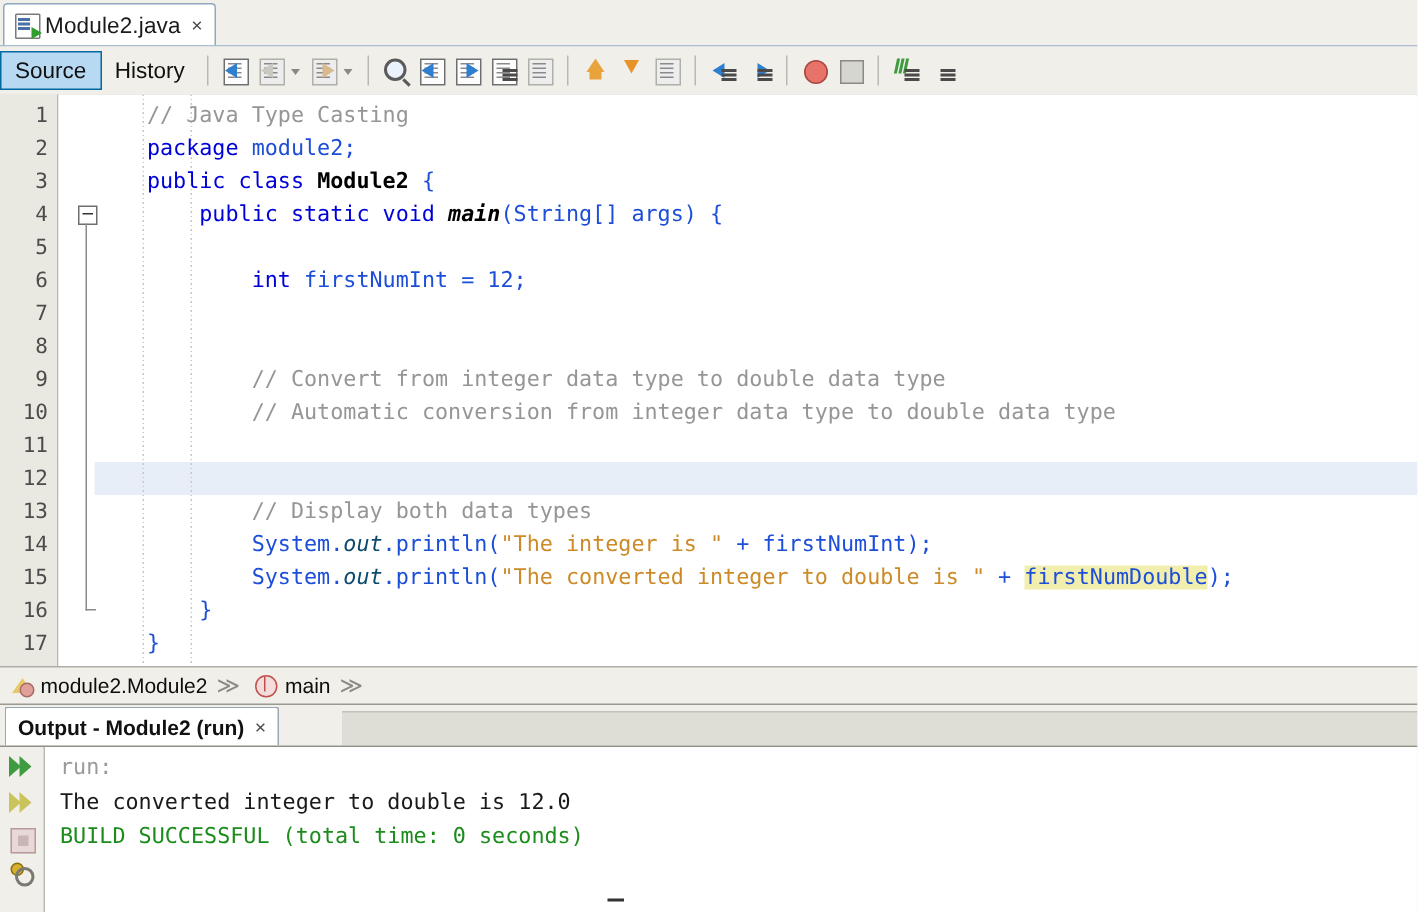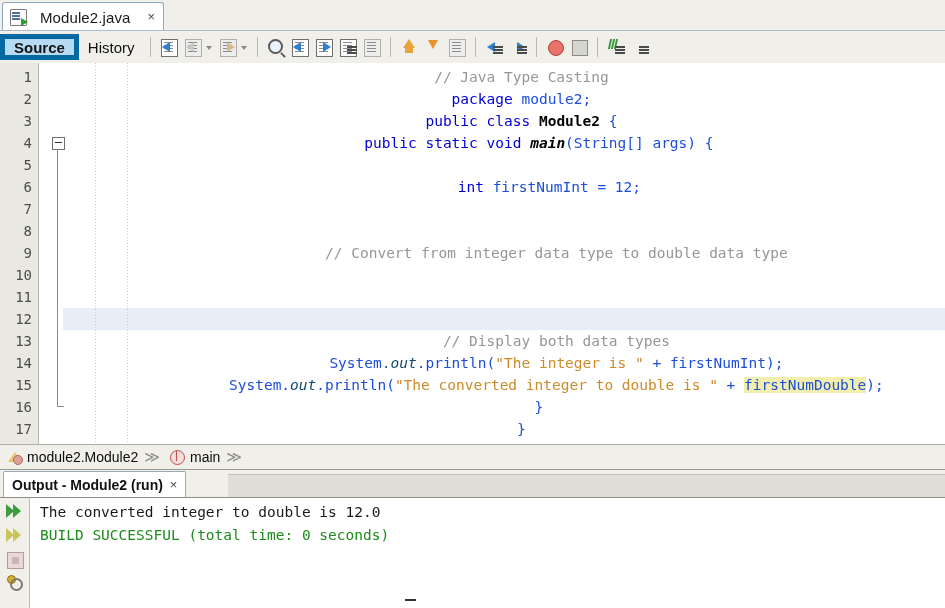--- a/index.html
+++ b/index.html
@@ -16,21 +16,21 @@
   .tabstrip{
     position:absolute;left:0;top:0;width:945px;height:31px;
     background:#f0efe9;
   }
   .tabstrip:after{
     content:"";position:absolute;left:0;bottom:0;width:945px;height:1px;
     background:#a9bcd0;
   }
   .filetab{
     position:absolute;left:2px;top:2px;height:29px;
-    display:flex;align-items:center;gap:13px;
+    display:flex;align-items:center;gap:3px;
     padding:0 8px 0 7px;
     background:#ffffff;
     border:1px solid #8fa8bd;border-bottom:none;
     border-radius:3px 3px 0 0;
     box-sizing:border-box;
   }
   .filetab .label{font-size:15px;color:#1a1a1a;letter-spacing:.1px;}
   .filetab .closex{
     font-size:13px;color:#4a4a4a;margin-left:4px;line-height:1;
     padding-bottom:2px;
@@ -52,21 +52,21 @@
   
   .toolbar{
     position:absolute;left:0;top:31px;width:945px;height:32px;
     background:#f0efe9;display:flex;align-items:center;
     border-bottom:1px solid #b5b5ab;
   }
   .viewtab{
     height:26px;display:flex;align-items:center;padding:0 9px;
     font-size:15px;color:#111;
   }
-  .viewtab.sel{background:#b8d9f2;border:5px solid #0369a1;box-sizing:border-box;font-weight:bold;}
+  .viewtab.sel{background:#b8d9f2;border:1px solid #0369a1;box-sizing:border-box;}
   .tbsep{width:1px;height:20px;background:#b9b9ae;margin:0 6px;}
   .tbicons{display:flex;align-items:center;}
   .tbi{width:22px;height:22px;position:relative;margin:0 1px;}
   .caret{
     width:9px;height:22px;position:relative;margin-right:2px;
   }
   .caret:after{
     content:"";position:absolute;left:1px;top:10px;width:0;height:0;
     border-left:3.5px solid transparent;border-right:3.5px solid transparent;
     border-top:4px solid #8a8a7e;
@@ -131,21 +131,21 @@
   }
   .codearea{
     position:absolute;left:63px;top:0;right:0;height:381px;
     font-family:"DejaVu Sans Mono", monospace;font-size:14.5px;
   }
   .indentguide{
     position:absolute;top:0;width:1px;height:381px;
     background:repeating-linear-gradient(to bottom,#c8c8c8 0 1px,transparent 1px 3px);
   }
   .line{
-    position:relative;height:22px;line-height:22px;white-space:pre;text-align:center;
+    position:relative;height:22px;line-height:22px;white-space:pre;
   }
   .curline{
     position:absolute;left:39px;right:0;height:22px;background:#e8eef8;
   }
   .lnum{
     position:absolute;right:6px;height:22px;line-height:22px;
     font-family:"DejaVu Sans Mono", monospace;font-size:14px;color:#4c4c4c;
   }
   .cmt{color:#969696;}
   .kw{color:#0000d8;}
@@ -385,21 +385,21 @@
       <div class="indentguide" style="left:32px;"></div>
       <div class="indentguide" style="left:64px;"></div>
     <div class="line" style="position: absolute; left: 0px; right: 0px; top: 3px;"><span class="plain">    </span><span class="cmt">// Java Type Casting</span></div>
         <div class="line" style="position: absolute; left: 0px; right: 0px; top: 25px;"><span class="plain">    </span><span class="kw">package</span><span class="plain"> module2;</span></div>
         <div class="line" style="position: absolute; left: 0px; right: 0px; top: 47px;"><span class="plain">    </span><span class="kw">public class</span><span class="plain"> </span><span class="bold">Module2</span><span class="plain"> {</span></div>
         <div class="line" style="position: absolute; left: 0px; right: 0px; top: 69px;"><span class="plain">        </span><span class="kw">public static void</span><span class="plain"> </span><span class="bold it">main</span><span class="plain">(String[] args) {</span></div>
         <div class="line" style="position: absolute; left: 0px; right: 0px; top: 91px;"><span class="plain">            </span></div>
         <div class="line" style="position: absolute; left: 0px; right: 14px; top: 113px;"><span class="plain">            </span><span class="kw">int</span><span class="plain"> firstNumInt = 12;</span></div>
         <div class="line" style="position: absolute; left: 0px; right: 0px; top: 135px;"></div>
         <div class="line" style="position: absolute; left: 0px; right: 0px; top: 179px;"><span class="plain">            </span><span class="cmt">// Convert from integer data type to double data type</span></div>
-        <div class="line" style="position: absolute; left: 0px; right: 0px; top: 201px;"><span class="plain">            </span></div>
+        <div class="line" style="position: absolute; left: 0px; right: 0px; top: 201px;"><span class="plain">            </span><span class="cmt">// Automatic conversion from integer data type to double data type</span></div>
         <div class="line" style="position: absolute; left: 0px; right: 0px; top: 245px;"></div>
         <div class="line" style="position: absolute; left: 0px; right: 0px; top: 267px;"><span class="plain">            </span><span class="cmt">// Display both data types</span></div>
         <div class="line" style="position: absolute; left: 0px; right: 0px; top: 289px;"><span class="plain">            </span><span class="plain">System.</span><span class="grn">out</span><span class="plain">.println(</span><span class="str">"The integer is "</span><span class="plain"> + firstNumInt);</span></div>
         <div class="line" style="position: absolute; left: 0px; right: 0px; top: 311px;"><span class="plain">            </span><span class="plain">System.</span><span class="grn">out</span><span class="plain">.println(</span><span class="str">"The converted integer to double is "</span><span class="plain"> + </span><span class="plain hl">firstNumDouble</span><span class="plain">);</span></div>
         <div class="line" style="position: absolute; left: 0px; right: 0px; top: 333px;"><span class="plain">        }</span></div>
         <div class="line" style="position: absolute; left: 0px; right: 0px; top: 355px;"><span class="plain">    }</span></div>
       </div>
   </div>
 
   <div class="breadcrumb">
@@ -435,20 +435,21 @@
             <span class="dblarrow2 g2"></span>
         </div>
         <div class="sideicon">
           <span class="stopbtn"></span>
         </div>
         <div class="sideicon">
           <span class="gearmix"></span>
         </div>
       </div>
       <div class="outtext" id="outtext">
+          <div class="orow dim">run:</div>
           <div class="orow">The converted integer to double is 12.0</div>
           <div class="orow ok">BUILD SUCCESSFUL (total time: 0 seconds)</div>
         </div>
       <div class="ocursor"></div>
     </div>
 
   </div>
 </div>
 
 </body></html>

